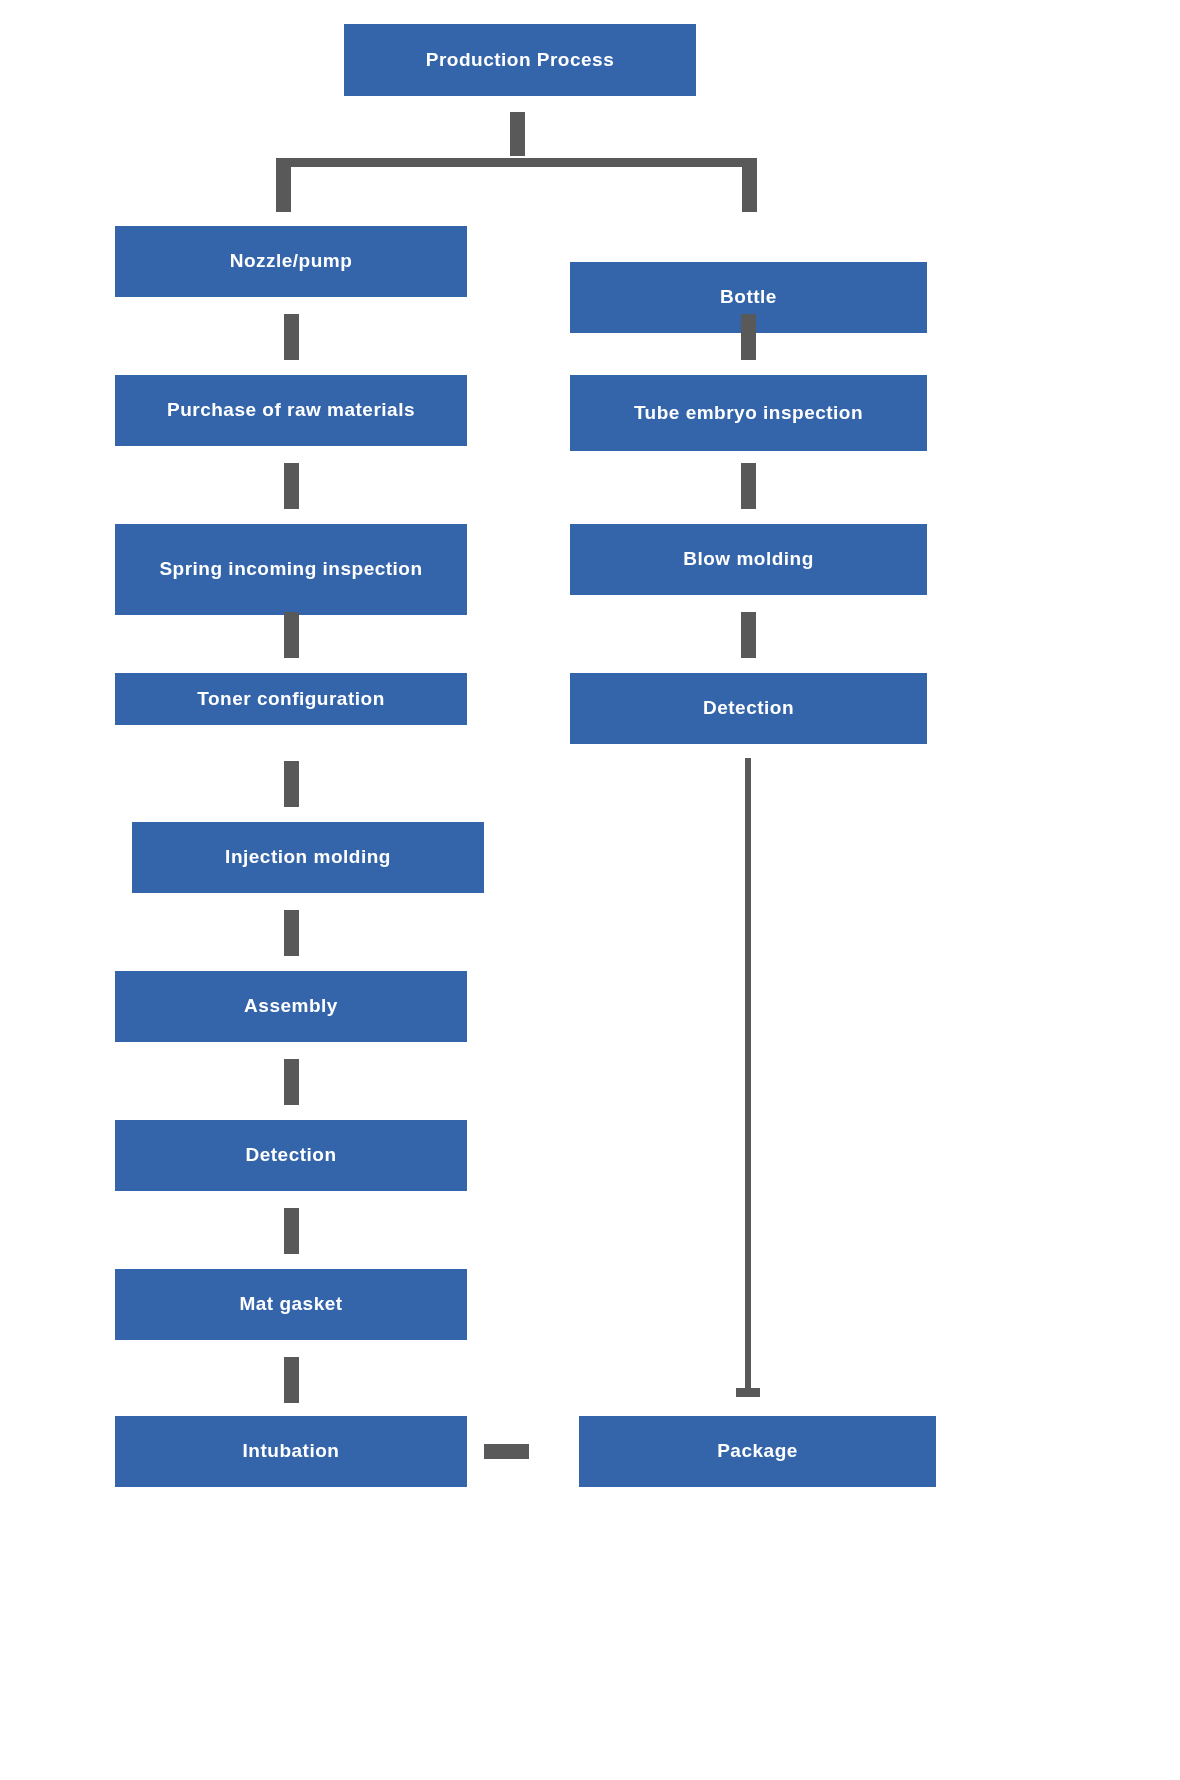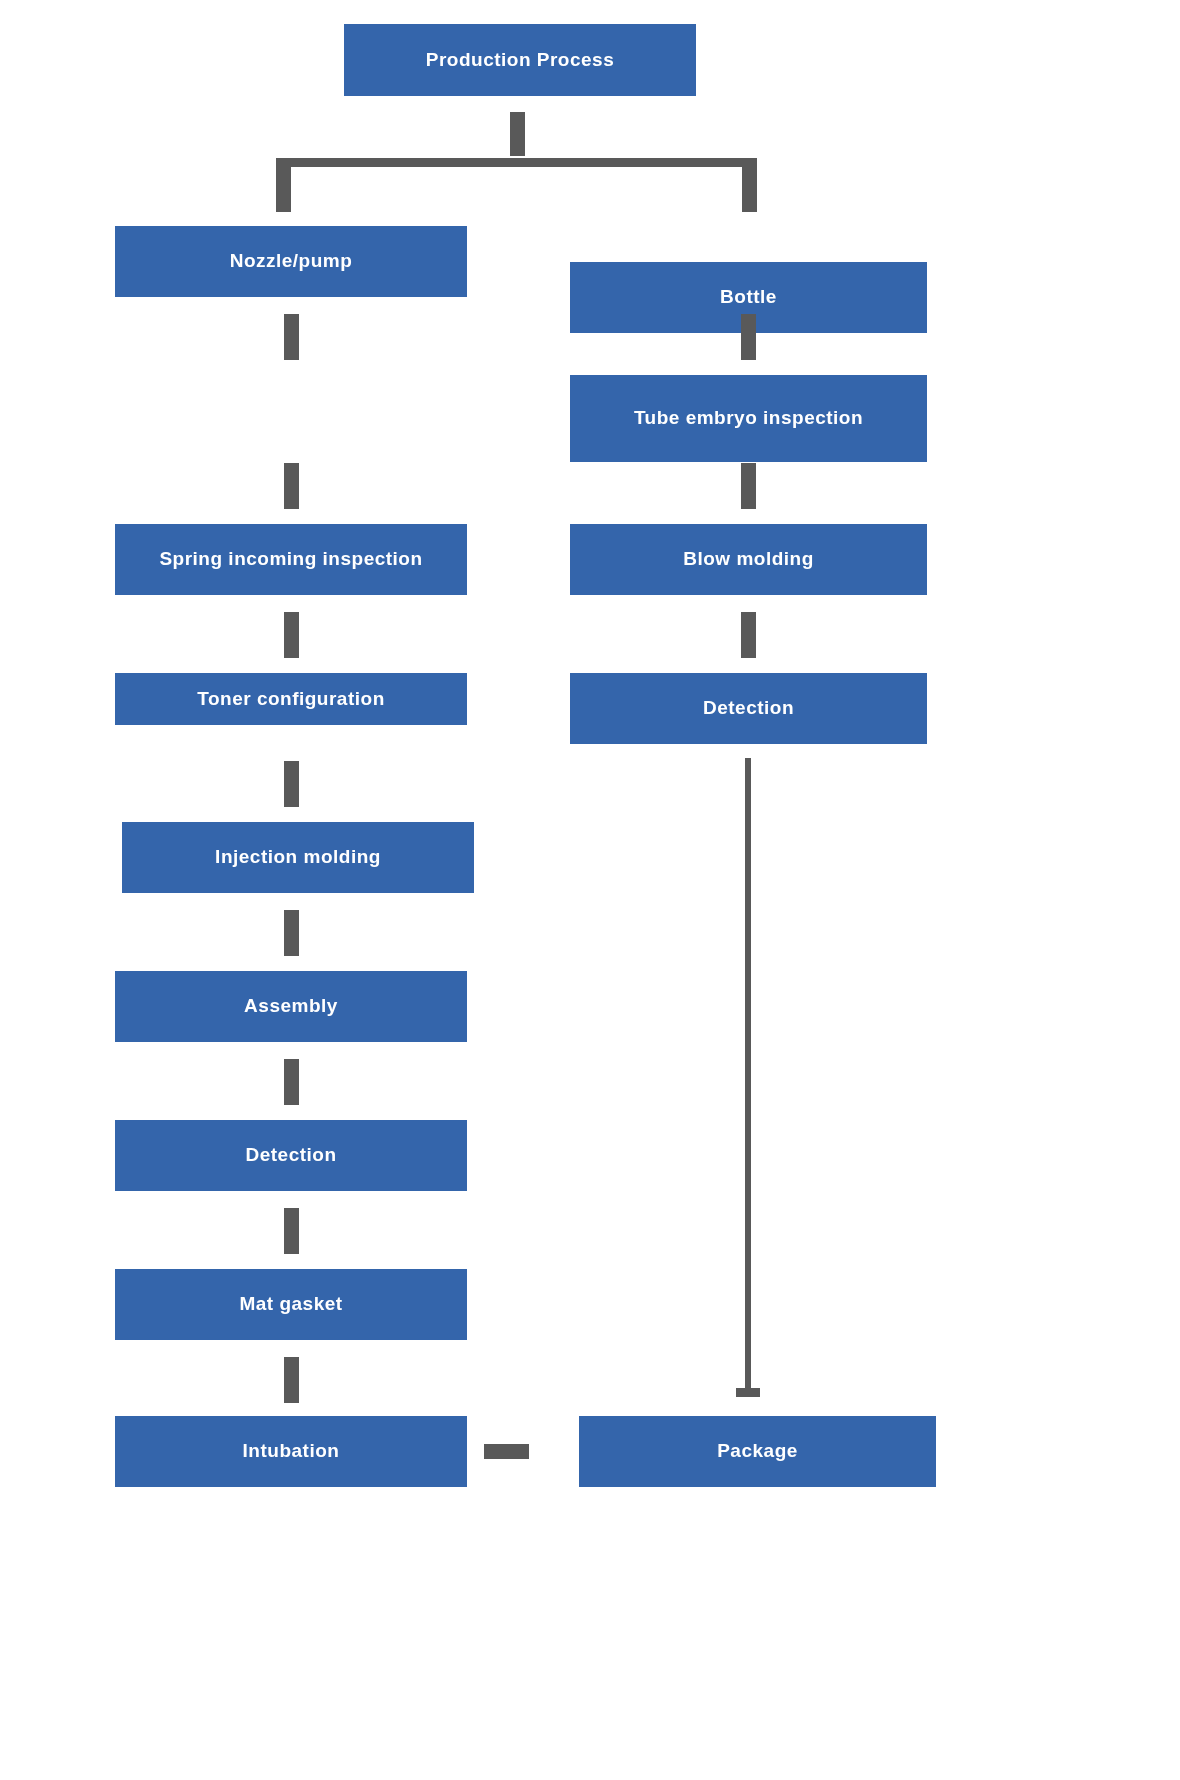--- a/index.html
+++ b/index.html
@@ -41,39 +41,40 @@
 
   <div class="node" style="left:344px; top:24px; width:352px; height:72px;">Production Process</div>
 
   <div class="vdash" style="left:510px; top:112px; width:15px; height:44px;"></div>
 
   <div class="hbar" style="left:276px; top:158px; width:481px; height:9px;"></div>
   <div class="stub" style="left:276px; top:158px; width:15px; height:54px;"></div>
   <div class="stub" style="left:742px; top:158px; width:15px; height:54px;"></div>
 
   <div class="node" style="left:115px; top:226px; width:352px; height:71px;">Nozzle/pump</div>
-  <div class="node" style="left:115px; top:524px; width:352px; height:71px;">Spring incoming inspection</div>
+  <div class="node" style="left:115px; top:375px; width:352px; height:71px;">Purchase of raw materials</div>
+  <div class="node" style="left:115px; top:524px; width:352px; height:91px;">Spring incoming inspection</div>
   <div class="node" style="left:115px; top:673px; width:352px; height:52px;">Toner configuration</div>
-  <div class="node" style="left:122px; top:822px; width:352px; height:71px;">Injection molding</div>
+  <div class="node" style="left:132px; top:822px; width:352px; height:71px;">Injection molding</div>
   <div class="node" style="left:115px; top:971px; width:352px; height:71px;">Assembly</div>
   <div class="node" style="left:115px; top:1120px; width:352px; height:71px;">Detection</div>
   <div class="node" style="left:115px; top:1269px; width:352px; height:71px;">Mat gasket</div>
   <div class="node" style="left:115px; top:1416px; width:352px; height:71px;">Intubation</div>
 
   <div class="vdash" style="left:284px; top:314px; width:15px; height:46px;"></div>
   <div class="vdash" style="left:284px; top:463px; width:15px; height:46px;"></div>
   <div class="vdash" style="left:284px; top:612px; width:15px; height:46px;"></div>
   <div class="vdash" style="left:284px; top:761px; width:15px; height:46px;"></div>
   <div class="vdash" style="left:284px; top:910px; width:15px; height:46px;"></div>
   <div class="vdash" style="left:284px; top:1059px; width:15px; height:46px;"></div>
   <div class="vdash" style="left:284px; top:1208px; width:15px; height:46px;"></div>
   <div class="vdash" style="left:284px; top:1357px; width:15px; height:46px;"></div>
 
   <div class="node" style="left:570px; top:226px; width:357px; height:71px;margin-top:36px;">Bottle</div>
-  <div class="node" style="left:570px; top:375px; width:357px; height:87px;">Tube embryo inspection</div>
+  <div class="node" style="left:570px; top:375px; width:357px; height:76px;">Tube embryo inspection</div>
   <div class="node" style="left:570px; top:524px; width:357px; height:71px;">Blow molding</div>
   <div class="node" style="left:570px; top:673px; width:357px; height:71px;">Detection</div>
 
   <div class="vdash" style="left:741px; top:314px; width:15px; height:46px;"></div>
   <div class="vdash" style="left:741px; top:463px; width:15px; height:46px;"></div>
   <div class="vdash" style="left:741px; top:612px; width:15px; height:46px;"></div>
 
   <div class="vline" style="left:745px; top:758px; width:6px; height:632px;"></div>
   <div class="cap" style="left:736px; top:1388px; width:24px; height:9px;"></div>
 

